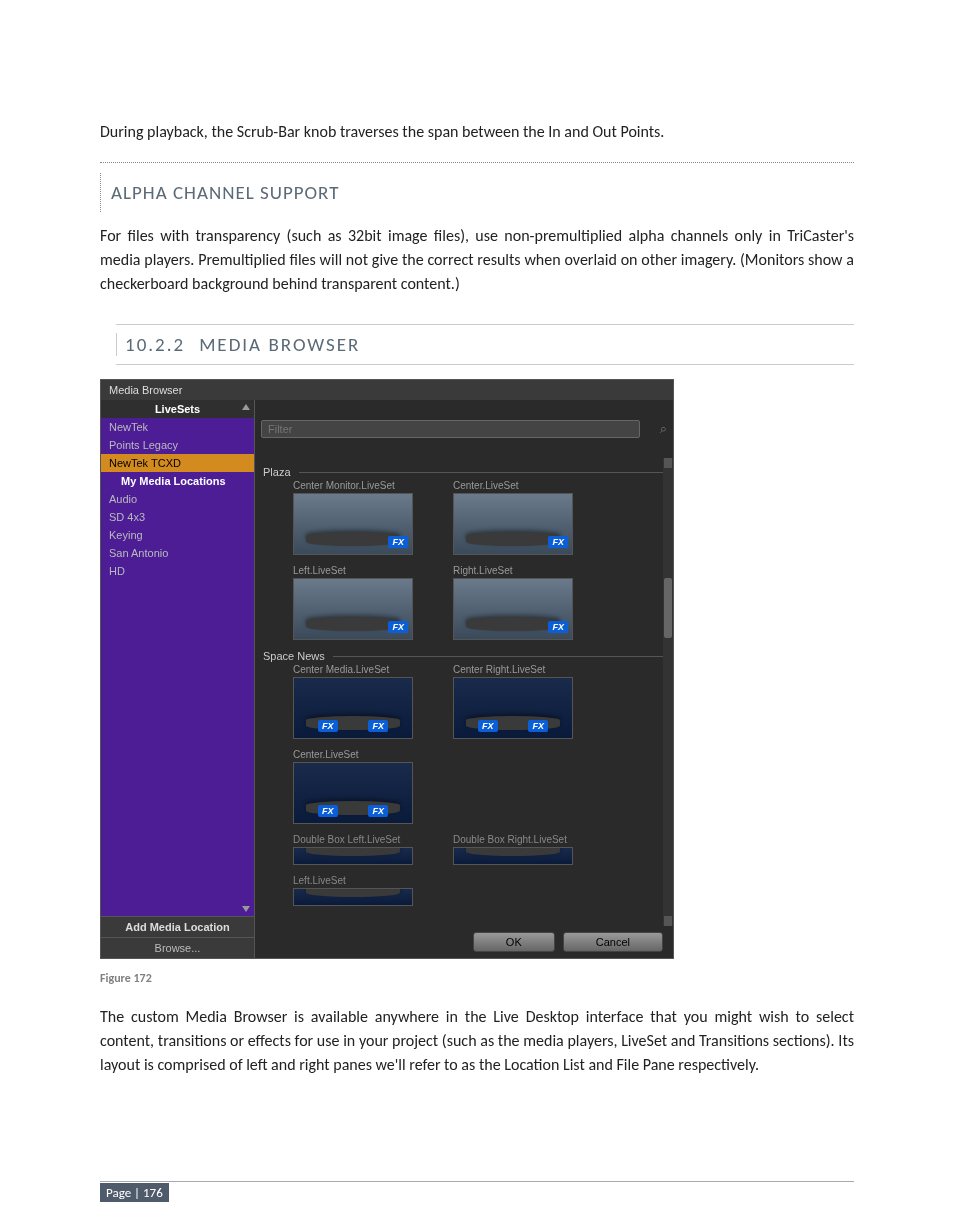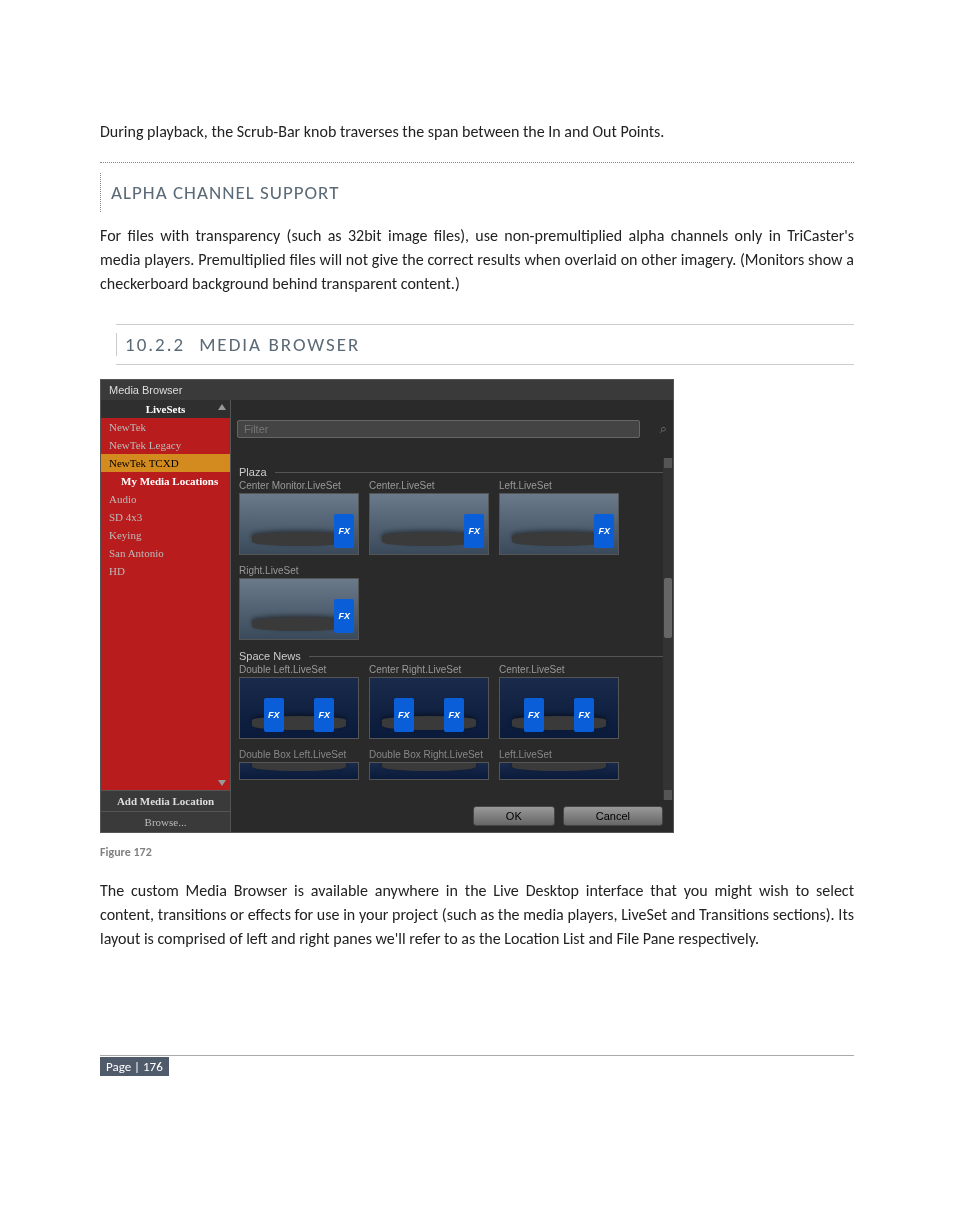--- a/index.html
+++ b/index.html
@@ -46,26 +46,25 @@
     margin-bottom: 8px;
   }
   .mb-titlebar {
     background: #3a3a3a;
     padding: 4px 8px;
     font-size: 11px;
     color: #ddd;
   }
   .mb-body { display: flex; }
   .mb-left {
-    width: 130px;
-    background: #b91c1c;
+    width: 154px;
+    background: #4c1d95;
     display: flex;
     flex-direction: column;
     border-right: 1px solid #555;
-    font-family: Liberation Serif, serif;
   }
   .mb-left-header {
     background: #2f2f2f;
     padding: 3px 6px;
     text-align: center;
     font-weight: bold;
     color: #fff;
     position: relative;
   }
   .mb-left-header .tri-up {
@@ -119,40 +118,40 @@
     display: flex; align-items: center; justify-content: center;
   }
   .mb-scroll-up { top: 0; }
   .mb-scroll-dn { bottom: 0; }
   .mb-group-label {
     color: #ccc; font-size: 11px; margin: 2px 0 2px 0;
     display: flex; align-items: center; gap: 8px;
   }
   .mb-group-label .line { flex: 1; height: 1px; background: #555; }
   .mb-thumbs { display: flex; flex-wrap: wrap; gap: 10px; margin-bottom: 10px; }
-  .mb-thumb { width: 120px; }
+  .mb-thumb { width: 120px; margin-left: 30px; }
   .mb-thumb-label { color: #999; font-size: 10px; margin-bottom: 2px; white-space: nowrap; overflow: hidden; }
   .mb-thumb-img {
     width: 120px; height: 62px;
     background: linear-gradient(#6a7a8a, #3a4a5a);
     border: 1px solid #555;
     position: relative;
     overflow: hidden;
   }
   .mb-thumb-img::before {
     content: "";
     position: absolute; left: 10%; right: 10%; bottom: 8px; height: 14px;
     background: #3a3a3a; border-radius: 50% / 30%;
     box-shadow: 0 -2px 4px rgba(0,0,0,0.4);
   }
   .fx-badge {
     position: absolute; right: 4px; bottom: 6px;
     background: #0a5fd8; color: #fff;
     font-size: 9px; font-weight: bold; font-style: italic;
-    padding: 12px 4px; border-radius: 2px;
+    padding: 1px 4px; border-radius: 2px;
   }
   .fx-badge.left { right: auto; left: 24px; }
   .mb-thumb-img.space {
     background: linear-gradient(#1a2a4a, #0a1a3a);
   }
   .mb-thumb-img.space .fx-badge { right: 24px; }
   .mb-thumb-img.space .fx-badge.left { left: 24px; right: auto; }
   .mb-thumb-row3 .mb-thumb-label { color: #888; }
   .mb-thumb-img.clipped { height: 18px; }
   .mb-footer {
@@ -206,21 +205,21 @@
   <div class="mb-titlebar">Media Browser</div>
   <div class="mb-body">
 
     <div class="mb-left">
       <div class="mb-left-header">
         <span>LiveSets</span>
         <span class="tri-up"></span>
       </div>
       <div id="loc-list">
           <div class="mb-loc-item">NewTek</div>
-          <div class="mb-loc-item">NewTek Legacy</div>
+          <div class="mb-loc-item">Points Legacy</div>
           <div class="mb-loc-item selected">NewTek TCXD</div>
           <div class="mb-loc-sub">My Media Locations</div>
           <div class="mb-loc-item">Audio</div>
           <div class="mb-loc-item">SD 4x3</div>
           <div class="mb-loc-item">Keying</div>
           <div class="mb-loc-item">San Antonio</div>
           <div class="mb-loc-item">HD</div>
         </div>
       <div class="mb-left-spacer"></div>
       <div class="mb-tri-down-box"><span class="tri-down"></span></div>
@@ -268,21 +267,21 @@
                 <span class="fx-badge">FX</span>
               </div>
             </div>
           </div>
           <div class="mb-group-label">
             <span>Space News</span>
             <span class="line"></span>
           </div>
           <div class="mb-thumbs">
             <div class="mb-thumb">
-              <div class="mb-thumb-label">Double Left.LiveSet</div>
+              <div class="mb-thumb-label">Center Media.LiveSet</div>
               <div class="mb-thumb-img space">
                 <span class="fx-badge left">FX</span>
                 <span class="fx-badge">FX</span>
               </div>
             </div>
             <div class="mb-thumb">
               <div class="mb-thumb-label">Center Right.LiveSet</div>
               <div class="mb-thumb-img space">
                 <span class="fx-badge left">FX</span>
                 <span class="fx-badge">FX</span>

